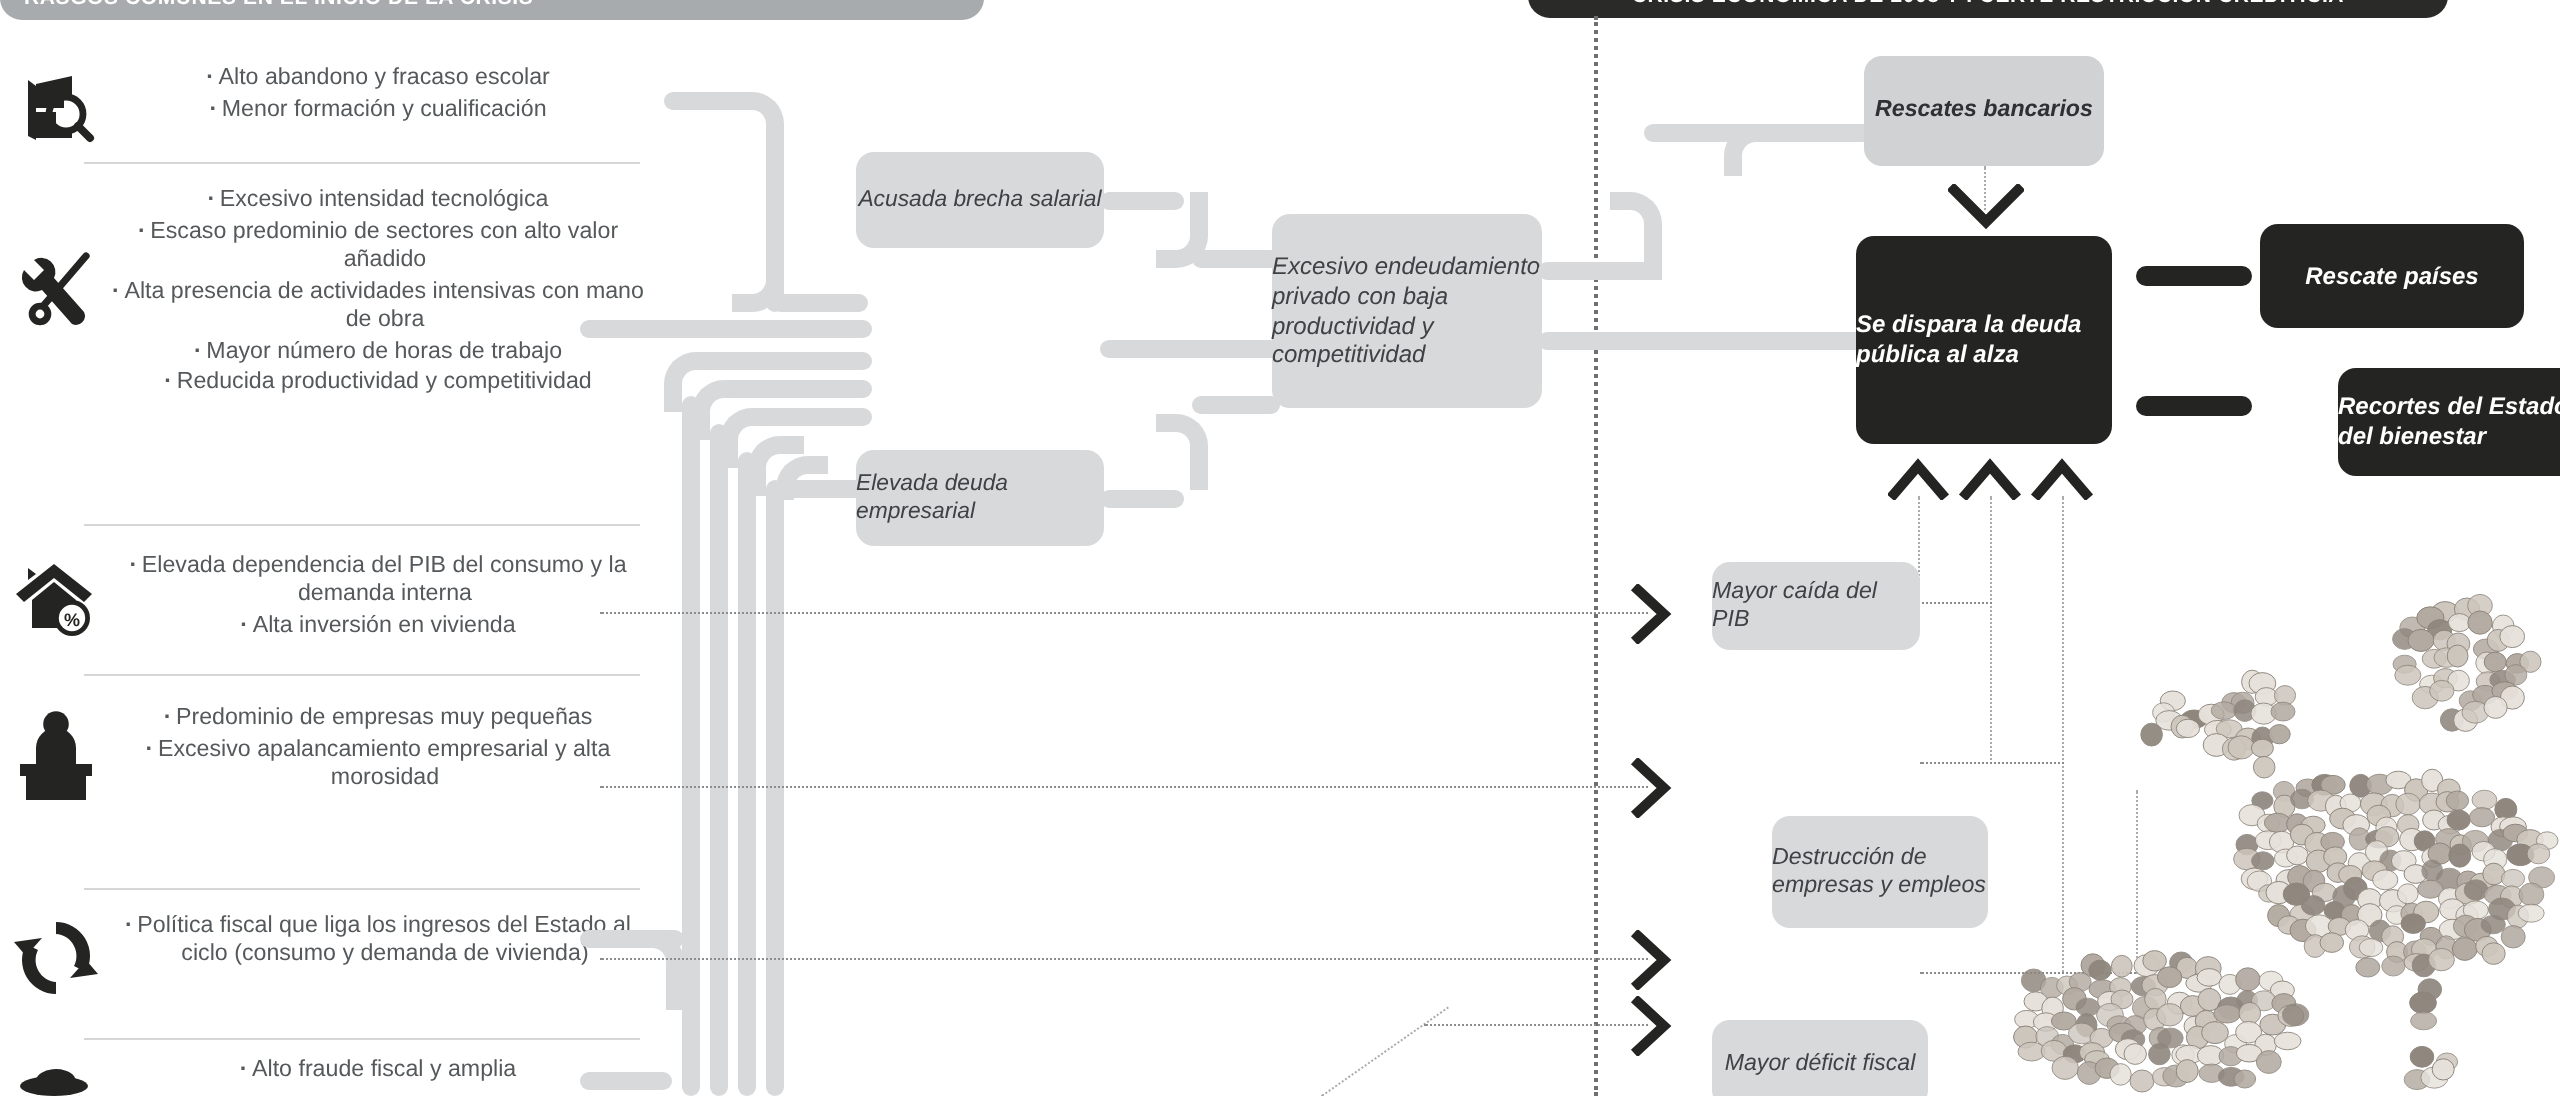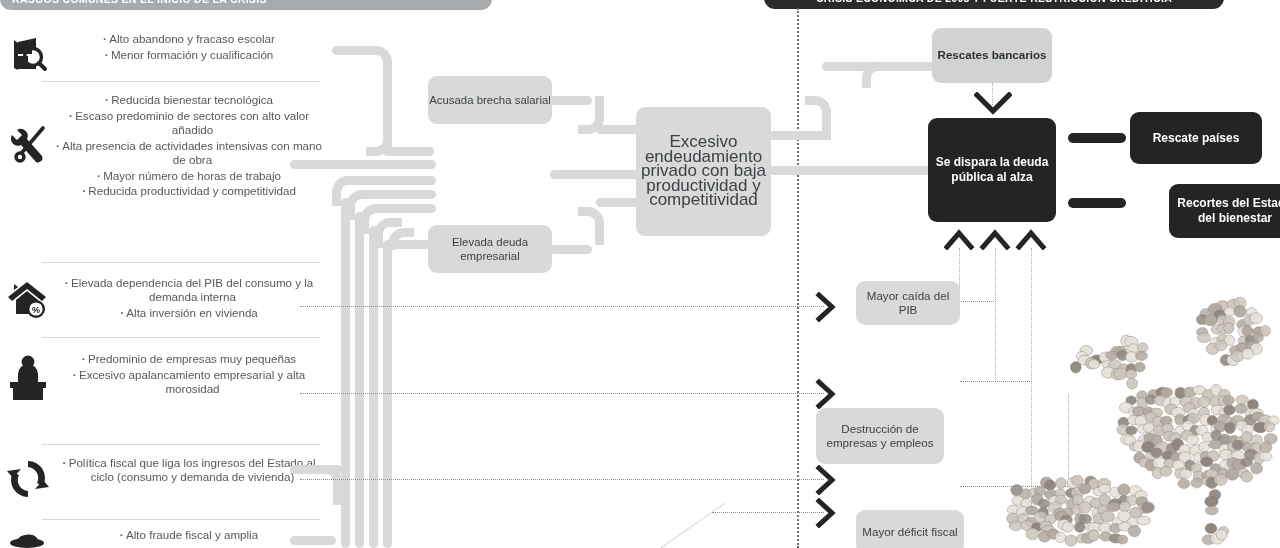--- a/index.html
+++ b/index.html
@@ -39,39 +39,39 @@
   .ltext{ flex:1 1 auto; padding-right:8px;text-align:center; }
   .ltext p{
     font-size:11.6px; line-height:14.2px; color:#55595b;
     text-indent:-7px; padding-left:7px; margin-bottom:1.5px;
   }
   .ltext p:before{ content:"\00b7\2009"; font-weight:bold; }
 
   
   .box{
     position:absolute; display:flex; align-items:center; justify-content:center;
-    text-align:center; border-radius:9px;
+    text-align:left; border-radius:9px;font-style:italic;
   }
   .box span{ display:block; }
   .box.gray{ background:#d8d9da; color:#3f4244; }
   .box.graylt{ background:#d0d2d3; color:#2e3133; font-weight:bold; }
   .box.dark{ background:#242422; color:#ffffff; font-weight:bold; }
 
   #bx-brecha  { left:428px; top:76px;  width:124px; height:48px; font-size:11.4px; line-height:14px; }
   #bx-familias{ left:428px; top:150px; width:124px; height:48px; font-size:11.4px; line-height:14px; }
   #bx-empresa { left:428px; top:225px; width:124px; height:48px; font-size:11.4px; line-height:14px; }
-  #bx-excesivo{ left:636px; top:107px; width:135px; height:129px; font-size:17px; line-height:14.6px; }
+  #bx-excesivo{ left:636px; top:107px; width:135px; height:97px; font-size:12px; line-height:14.6px; }
 
   #bx-rescates{ left:932px; top:28px;  width:120px; height:55px; font-size:11.6px; line-height:14.4px;}
   #bx-deuda   { left:928px; top:118px; width:128px; height:104px; font-size:12px;  line-height:15px; }
   #bx-respais { left:1130px; top:112px; width:132px; height:52px; font-size:12px; line-height:15px; }
   #bx-recortes{ left:1130px; top:184px; width:132px; height:54px; font-size:12px; line-height:15px;margin-left:39px; }
 
   #bx-pib     { left:856px; top:281px; width:104px; height:44px; font-size:11.6px; line-height:14.2px;}
-  #bx-destruc { left:816px; top:360px; width:128px; height:56px; font-size:11.6px; line-height:14.2px;margin-top:48px;}
+  #bx-destruc { left:886px; top:360px; width:108px; height:56px; font-size:11.6px; line-height:14.2px;margin-top:48px;}
   #bx-deficit { left:856px; top:466px; width:108px; height:44px; font-size:11.6px; line-height:14.2px;margin-top:44px;}
 
   
   .pipe{ position:absolute; background:#d8d9da; }
   .pipeh{ height:9px; border-radius:5px; }
   .pipev{ width:9px; border-radius:5px; }
   .elbow{
     position:absolute; border:9px solid #d8d9da; background:transparent;
   }
   .eb-tr{ border-left:0; border-bottom:0; border-top-right-radius:16px; }
@@ -132,21 +132,21 @@
   <div class="lrow" style="top:93px;">
     <div class="licon">
       <svg width="48" height="60" viewBox="0 0 48 60">
         <path d="M13 14 a7 7 0 0 1 10 9 l15 17 a4.5 4.5 0 0 1 -6 6 l-15 -17 a7 7 0 0 1 -9 -10 l5 5 l5 -5 z" fill="#242422"></path>
         <path d="M39 12 L15 40" stroke="#242422" stroke-width="3.6" stroke-linecap="round"></path>
         <path d="M12 37 a5.5 5.5 0 1 0 8 8 a5.5 5.5 0 1 0 -8 -8 z" fill="#242422"></path>
         <circle cx="16" cy="41" r="2.2" fill="#ffffff"></circle>
       </svg>
     </div>
     <div class="ltext">
-      <p>Reducida bienestar tecnológica</p>
+      <p>Excesivo intensidad tecnológica</p>
       <p>Escaso predominio de sectores con alto valor añadido</p>
       <p>Alta presencia de actividades intensivas con mano de obra</p>
       <p>Mayor número de horas de trabajo</p>
       <p>Reducida productividad y competitividad</p>
     </div>
   </div>
 
   <div class="lrow" style="top:276px;">
     <div class="licon">
       <svg width="46" height="46" viewBox="0 0 46 46">

